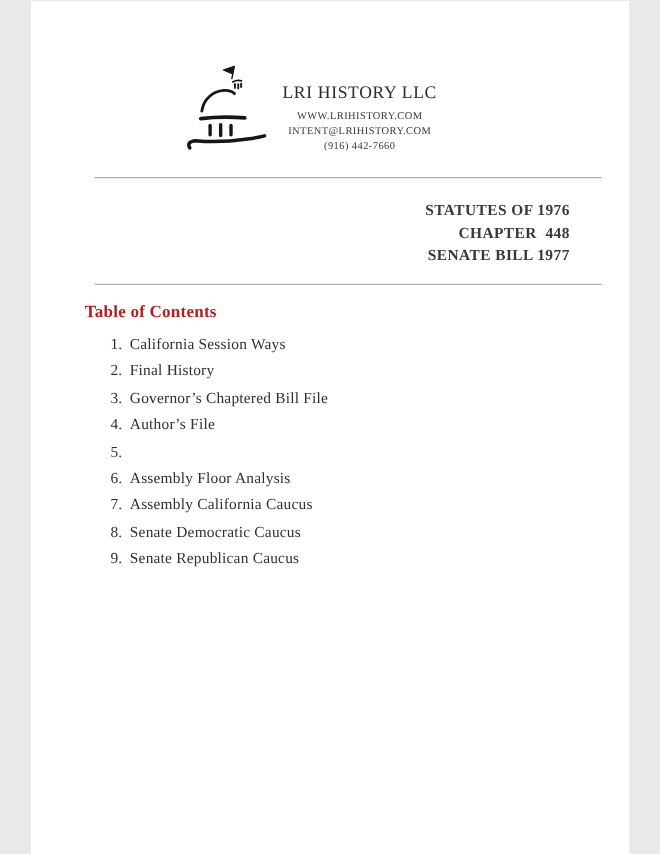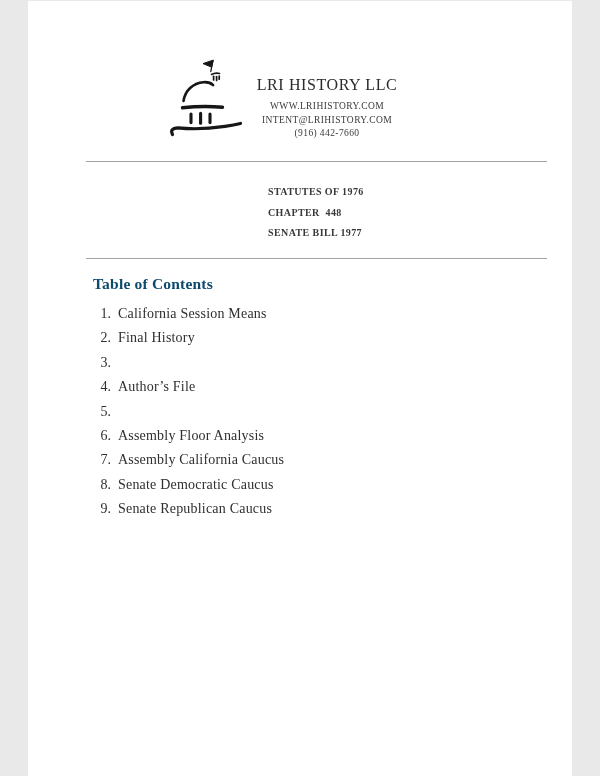--- a/index.html
+++ b/index.html
@@ -58,36 +58,37 @@
   }
   .divider-top    { top: 160px; }
   .divider-bottom { top: 257px; }
 
   
   .case-ref {
     position: absolute;
     top: 181px;
     left: 240px;
     width: 250px;
+    text-align: right;
     font-weight: bold;
-    font-size: 10px;
+    font-size: 14px;
     line-height: 20.5px;
     color: #383838;
     letter-spacing: 0.4px;
   }
   .case-ref .ref-line { white-space: pre; }
 
   
   .toc-heading {
     position: absolute;
-    left: 65px;
+    left: 49px;
     top: 274px;
     font-weight: bold;
     font-size: 15.5px;
-    color: #0c4a6e;
+    color: #b91c1c;
     letter-spacing: 0.2px;
   }
   .toc-list {
     position: absolute;
     left: 0;
     top: 305px;
     width: 600px;
   }
   .toc-row {
     display: flex;
@@ -152,28 +153,29 @@
     <div class="ref-line">SENATE BILL 1977</div>
   </div>
 
   <div class="divider divider-bottom"></div>
 
   <div class="toc-heading">Table of Contents</div>
 
   <div class="toc-list">
     <div class="toc-row">
       <span class="toc-num">1.</span>
-      <span class="toc-label">California Session Means</span>
+      <span class="toc-label">California Session Ways</span>
     </div>
     <div class="toc-row">
       <span class="toc-num">2.</span>
       <span class="toc-label">Final History</span>
     </div>
     <div class="toc-row">
       <span class="toc-num">3.</span>
+      <span class="toc-label">Governor’s Chaptered Bill File</span>
     </div>
     <div class="toc-row">
       <span class="toc-num">4.</span>
       <span class="toc-label">Author’s File</span>
     </div>
     <div class="toc-row">
       <span class="toc-num">5.</span>
     </div>
     <div class="toc-row">
       <span class="toc-num">6.</span>

